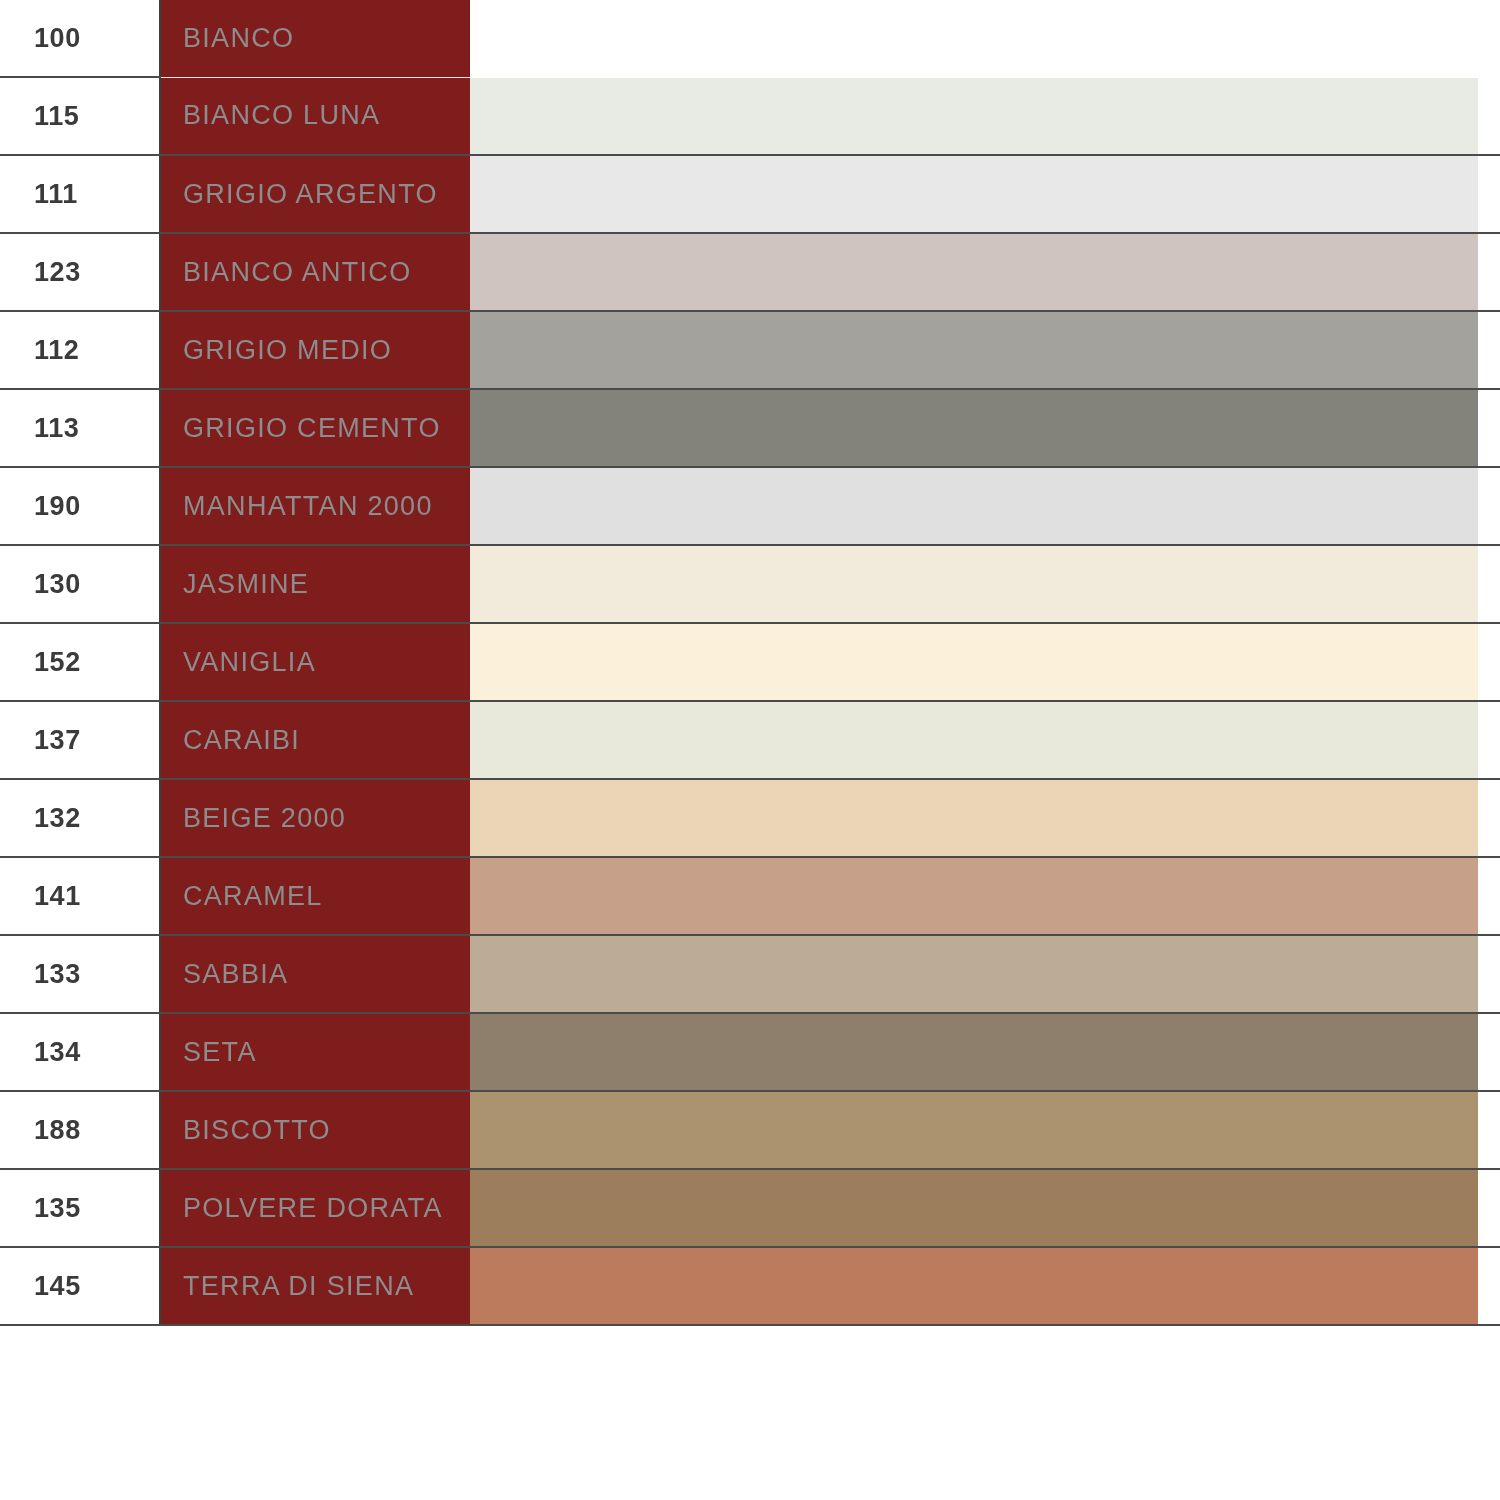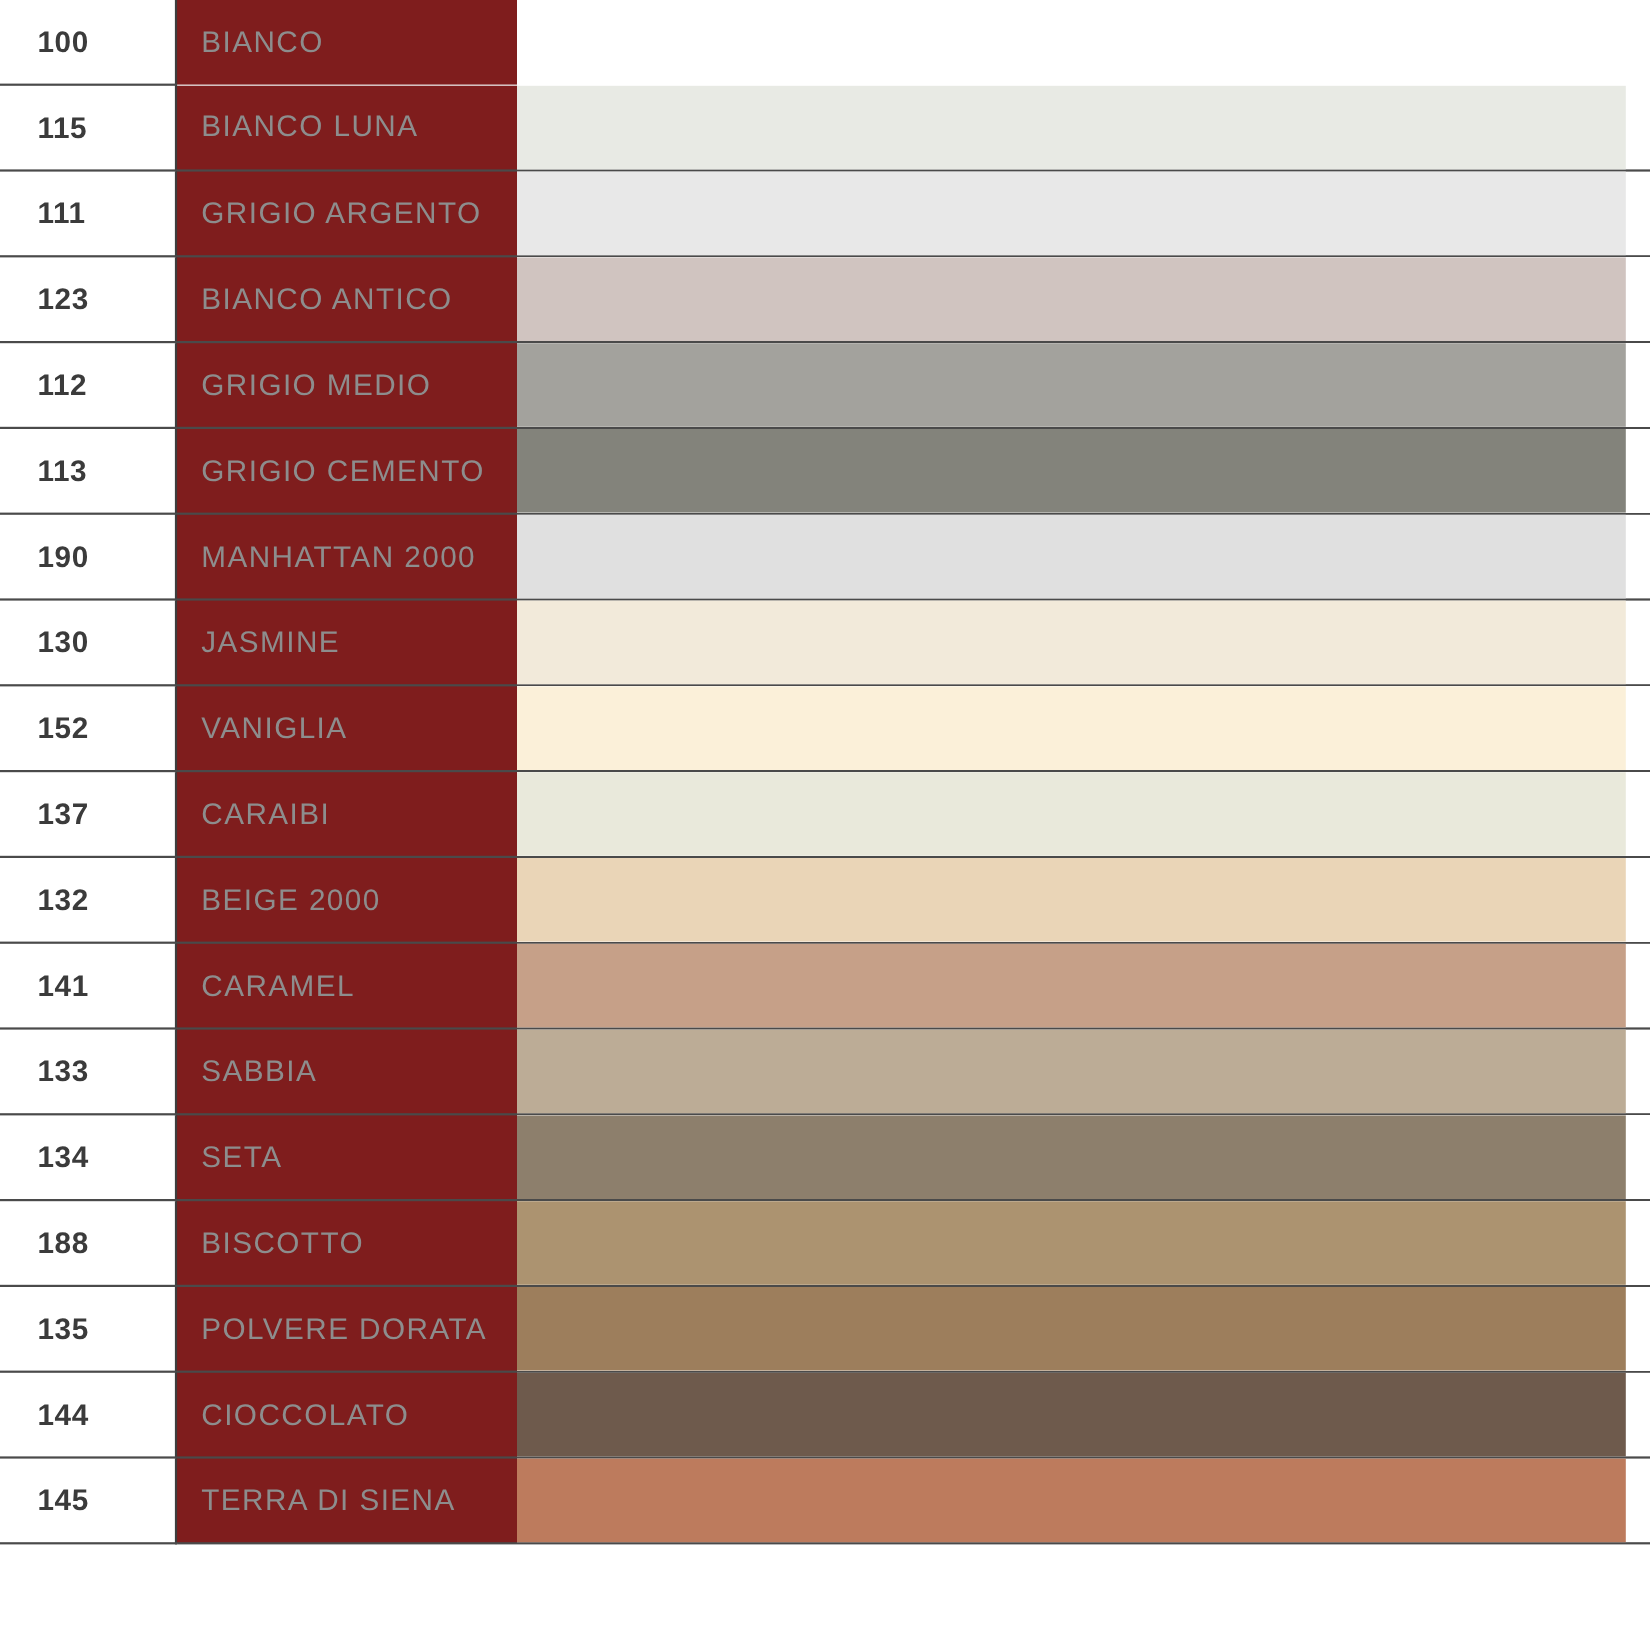--- a/index.html
+++ b/index.html
@@ -204,27 +204,20 @@
           </td>
         </tr>
         <tr class="chart-row">
           <td class="cell-code">135</td>
           <td class="cell-name">POLVERE DORATA</td>
           <td class="cell-swatch">
             <span class="swatch-fill" style="background: rgb(157, 126, 92);"></span>
           </td>
         </tr>
         <tr class="chart-row">
-          <td class="cell-code">144</td>
-          <td class="cell-name">CIOCCOLATO</td>
-          <td class="cell-swatch">
-            <span class="swatch-fill" style="background: rgb(110, 90, 76);"></span>
-          </td>
-        </tr>
-        <tr class="chart-row">
           <td class="cell-code">145</td>
           <td class="cell-name">TERRA DI SIENA</td>
           <td class="cell-swatch">
             <span class="swatch-fill" style="background: rgb(189, 123, 93);"></span>
           </td>
         </tr>
       </tbody>
   </table>
 </div>
 

